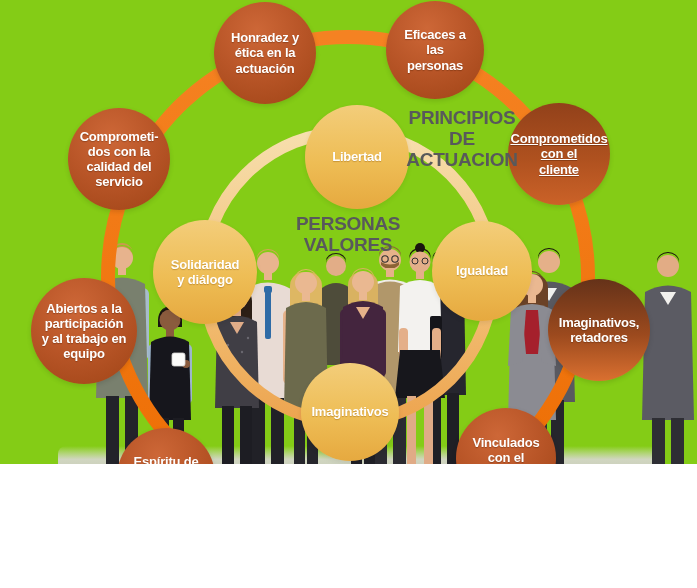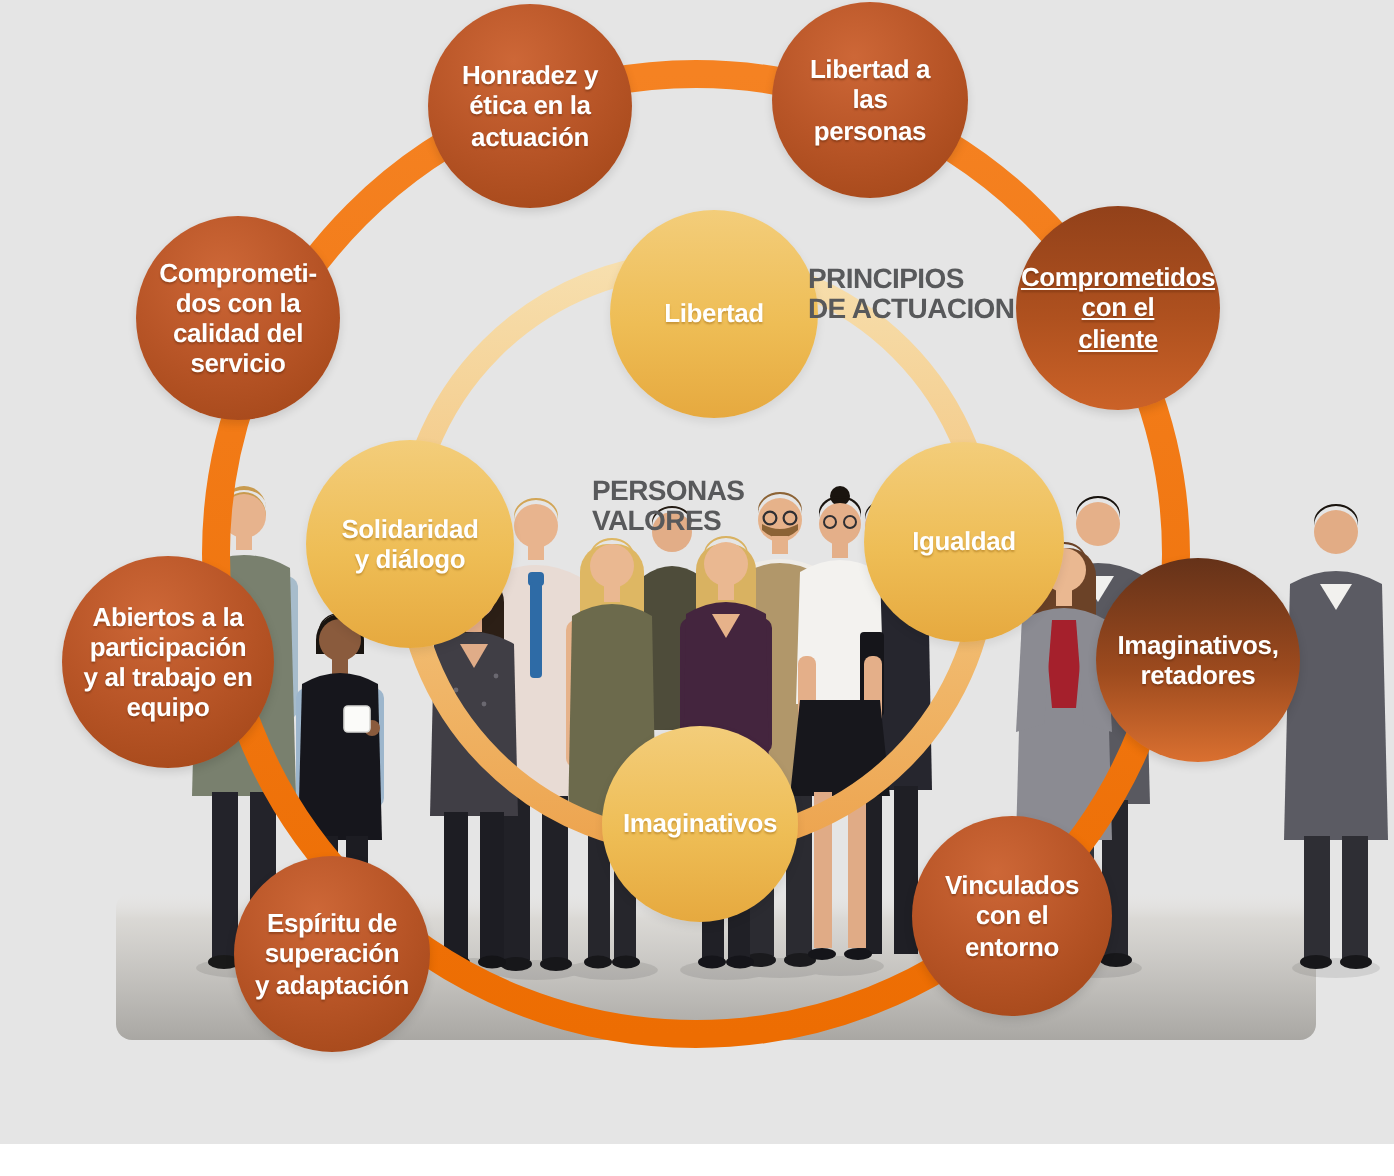--- a/index.html
+++ b/index.html
@@ -1,18 +1,18 @@
 <!DOCTYPE html>
 <html><head>
 <meta charset="utf-8">
 <style>
   html,body { margin:0; padding:0; background:#ffffff; }
   #stage {
-    position:relative; width:697px; height:572px; overflow:hidden;
-    background:#e5e5e5; font-family:"Liberation Sans", sans-serif;
+    position:relative; width:697px; height:464px; overflow:hidden;
+    background:#84cc16; font-family:"Liberation Sans", sans-serif;
   }
   #rings-and-photo { position:absolute; left:0; top:0; width:697px; height:588px; }
 
   .bubble {
     position:absolute; border-radius:50%;
     display:flex; align-items:center; justify-content:center;
     text-align:center; color:#ffffff; font-weight:bold;
     font-size:13px; line-height:1.16; white-space:pre-line;
     letter-spacing:-0.2px;
   }
@@ -34,22 +34,22 @@
   #b-imaginativos { left:548px; top:279px; width:102px; height:102px; }
   #b-espiritu     { left:117px; top:428px; width:98px;  height:98px;  }
   #b-vinculados   { left:456px; top:408px; width:100px; height:100px; }
   #b-eficaces     { left:298px; top:473px; width:102px; height:102px; }
   #b-libertad     { left:305px; top:105px; width:104px; height:104px; }
   #b-tolerancia   { left:153px; top:220px; width:104px; height:104px; }
   #b-igualdad     { left:432px; top:221px; width:100px; height:100px; }
   #b-solidaridad  { left:301px; top:363px; width:98px;  height:98px;  }
 
   .hdr {
-    position:absolute; color:#58595b; font-weight:bold; font-size:14px;
-    line-height:1.1; white-space:pre-line; letter-spacing:-0.3px;margin-top:24px;
+    position:absolute; color:#58595b; font-weight:bold; font-size:19px;
+    line-height:1.1; text-align:center; white-space:pre-line; letter-spacing:-0.3px;
   }
   #hdr-principios { left:404px; top:108px; width:116px; }
   #hdr-personas   { left:296px; top:214px; width:104px; }
 </style>
 </head>
 <body>
 
 <div id="stage">
 
   <svg id="rings-and-photo" viewBox="0 0 697 588" xmlns="http://www.w3.org/2000/svg" aria-hidden="true">
@@ -264,21 +264,21 @@
       </g>
     </g>
 
     <circle cx="348" cy="277" r="240" fill="none" stroke="url(#ringOuterGrad)" stroke-width="14"></circle>
     <circle cx="348" cy="277" r="145" fill="none" stroke="url(#ringInnerGrad)" stroke-width="12"></circle>
   </svg>
 
   <div class="bubble outer-bubble grad-a" id="b-honradez">Honradez y
 ética en la
 actuación</div>
-  <div class="bubble outer-bubble grad-a" id="b-respeto">Libertad a
+  <div class="bubble outer-bubble grad-a" id="b-respeto">Eficaces a
 las
 personas</div>
   <div class="bubble outer-bubble grad-a" id="b-calidad">Comprometi-
 dos con la
 calidad del
 servicio</div>
   <div class="bubble outer-bubble grad-b" id="b-cliente">Comprometidos
 con el
 cliente</div>
   <div class="bubble outer-bubble grad-a" id="b-abiertos">Abiertos a la

